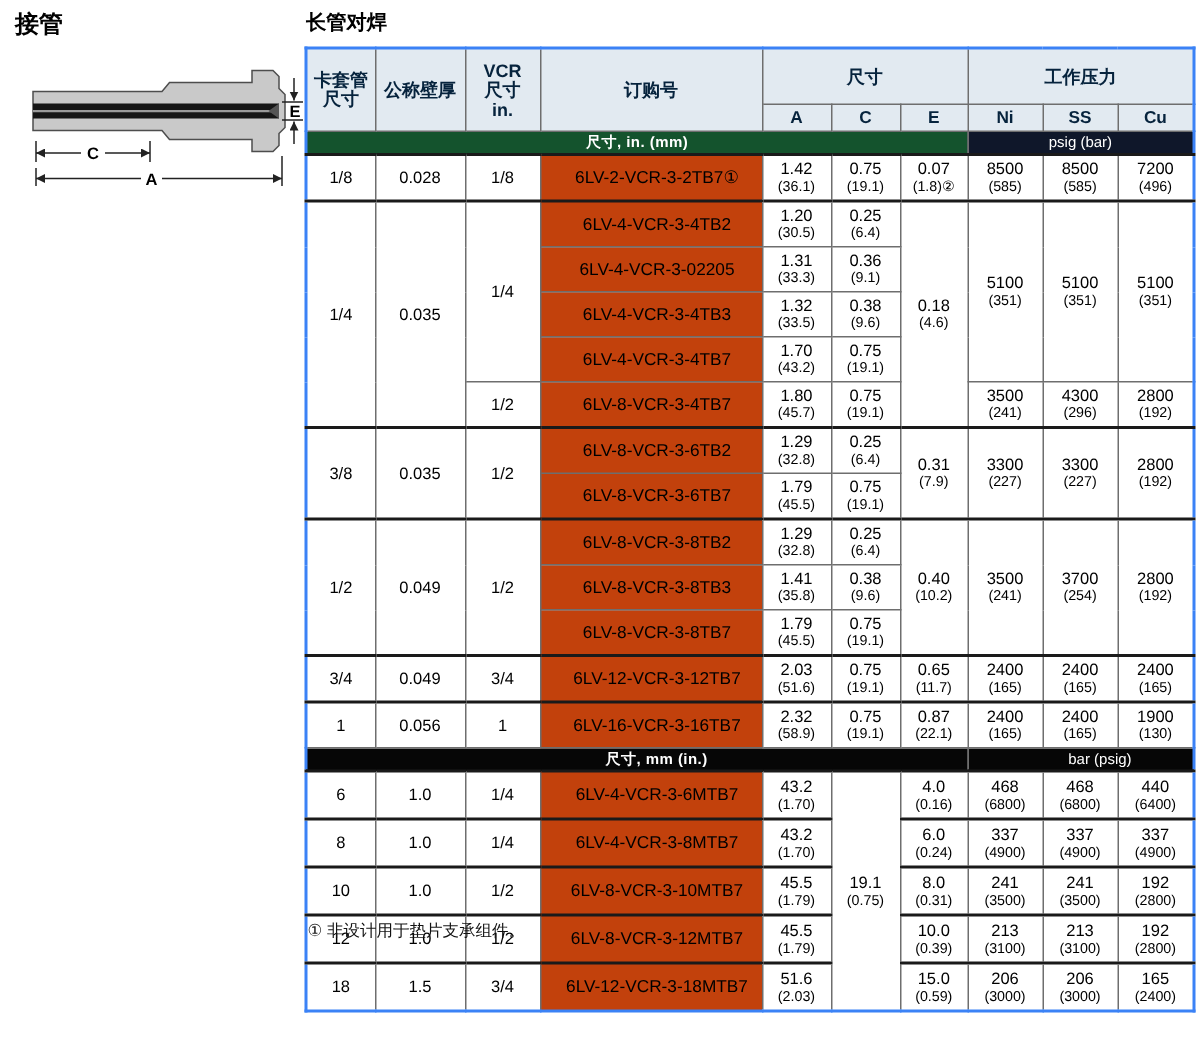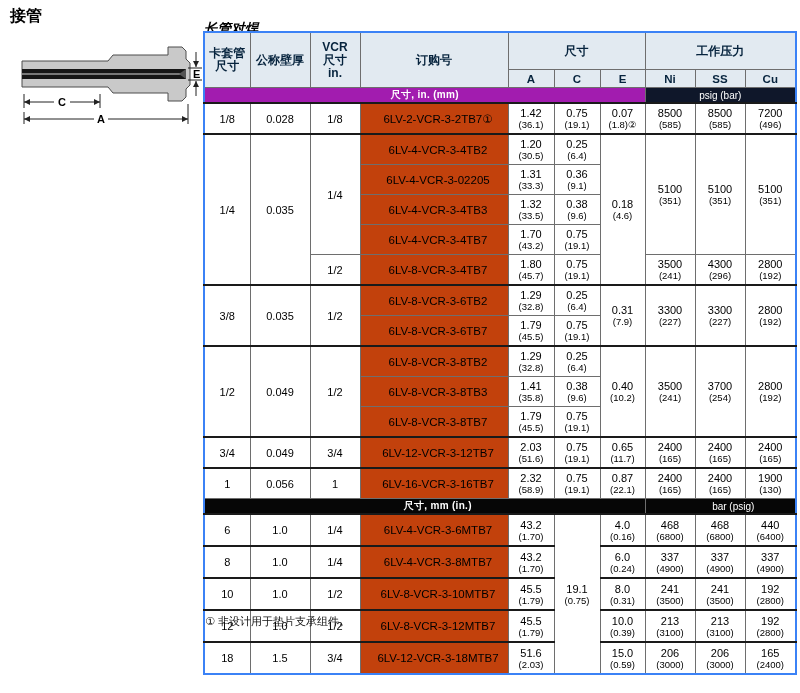--- a/index.html
+++ b/index.html
@@ -1,32 +1,32 @@
 <!DOCTYPE html>
 <html><head>
 <meta charset="utf-8">
 <style>
   html,body{margin:0;padding:0;background:#fff;}
   .page{position:relative;width:800px;height:693px;background:#fff;overflow:hidden;
         font-family:"Liberation Sans","DejaVu Sans",sans-serif;color:#000;}
   .sec-title{position:absolute;left:10px;top:6px;font-size:16px;font-weight:bold;}
-  .tbl-title{position:absolute;left:204px;top:20px;font-size:13.5px;font-weight:bold;font-style:italic;}
+  .tbl-title{position:absolute;left:204px;top:6px;font-size:13.5px;font-weight:bold;}
   .diagram{position:absolute;left:12px;top:28px;}
   .dim-label{font-size:11px;font-weight:bold;font-family:"Liberation Sans",sans-serif;}
 
   table.fit{position:absolute;left:203px;top:31px;width:592px;border-collapse:collapse;
             border:2px solid #3b82f6;table-layout:fixed;}
   table.fit th,table.fit td{border:1px solid #6e6e6e;padding:0;text-align:center;vertical-align:middle;}
   thead th{background:#e2eaf1;color:#06233d;font-weight:bold;}
   thead tr.h1 th{height:36px;font-size:12px;}
   thead tr.h2 th{height:17px;font-size:11.5px;}
   th.pre{white-space:pre-line;line-height:13px;}
   tr.band td{height:14px;font-size:10px;color:#fff;}
   tr.band .band-l{font-weight:bold;letter-spacing:.3px;}
-  tr.band.blue .band-l{background:#a21caf;}
+  tr.band.blue .band-l{background:#14532d;}
   tr.band.blue .band-r{background:#0f172a;}
   tr.band.black .band-l,tr.band.black .band-r{background:#060606;padding-left:26px;}
   tbody tr.ir td{height:29px;}
   tbody tr.mr td{height:30px;}
   tbody tr.g td{border-top:2px solid #1a1a1a;}
   td .v{font-size:11px;line-height:12px;}
   td .s{font-size:9.5px;line-height:11px;}
   td.pn{background:#c2410c;text-align:left;}
   td.pn .v{font-size:11.5px;padding-left:8px;}
   .footnotes{position:absolute;left:205px;top:613px;font-size:11px;line-height:17px;color:#111;}

